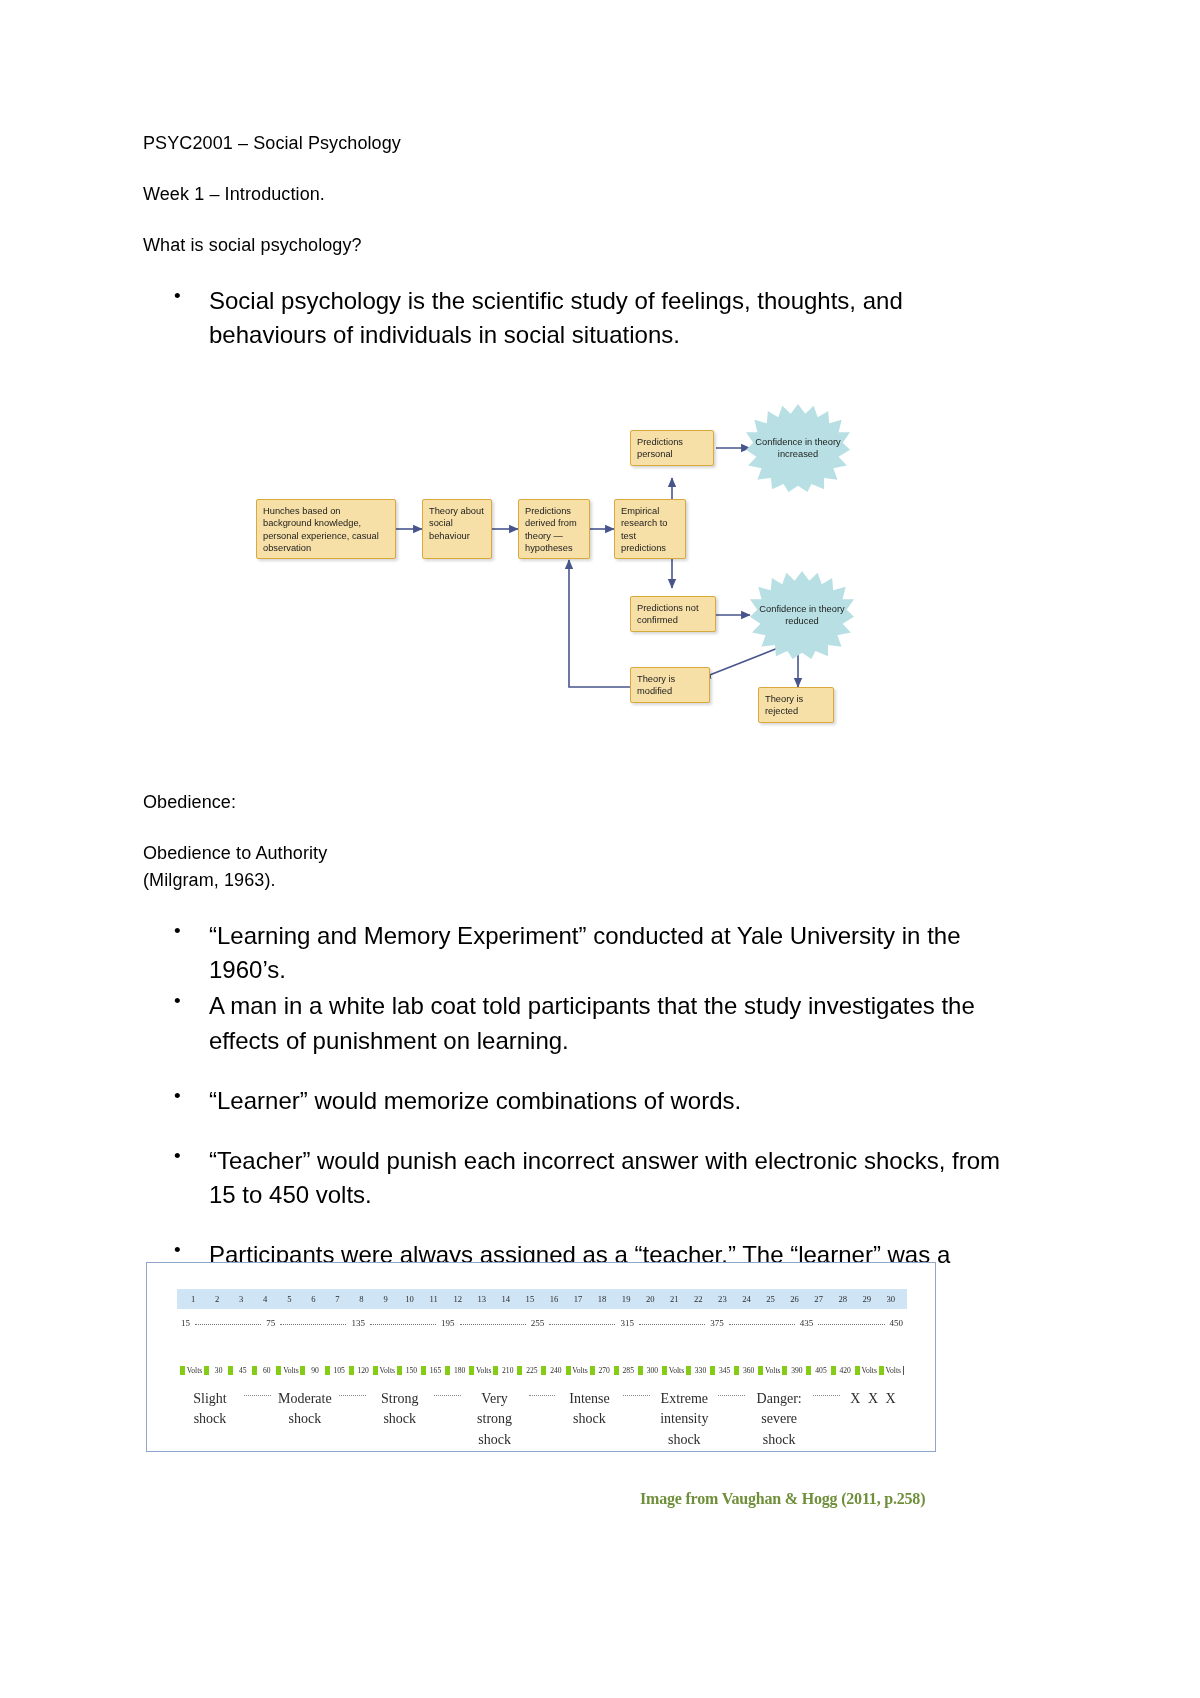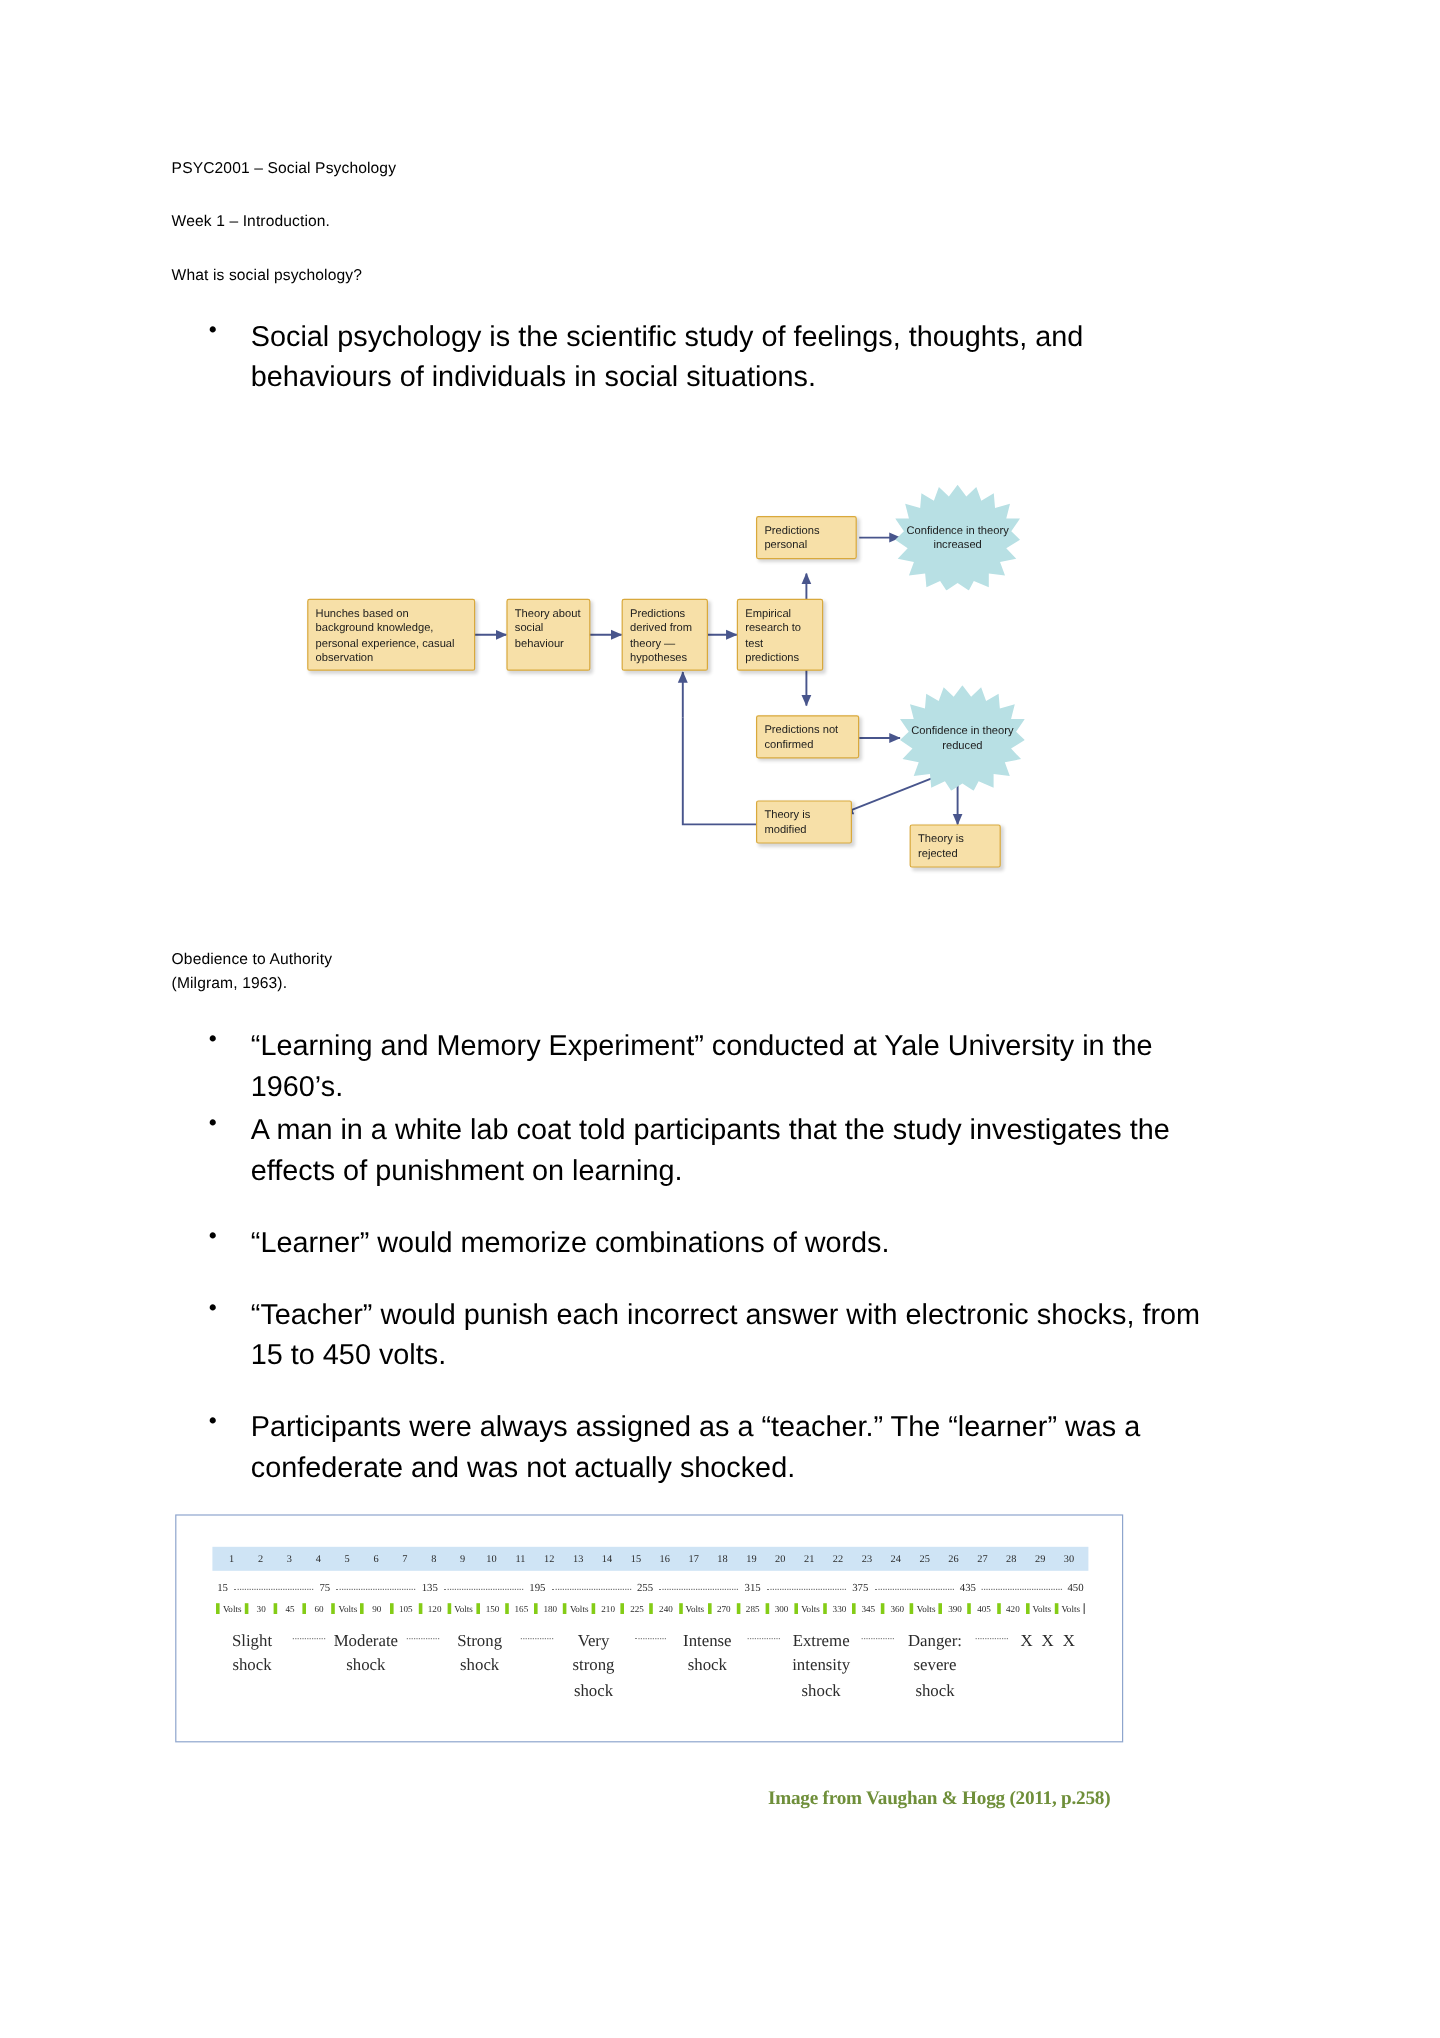--- a/index.html
+++ b/index.html
@@ -9,21 +9,21 @@
     font-family:"Liberation Sans", sans-serif;
     color:#000000;
     position:relative;
     overflow:hidden;
   }
   .page { position:absolute; inset:0; }
 
   
   .doc-text { position:absolute; left:143px; top:131px; width:880px; }
   .para {
-    font-size:13px;
+    font-size:18px;
     line-height:1.34;
     margin:0 0 27px 0;
     letter-spacing:0.1px;
   }
   .para.tight { margin-bottom:3px; }
   .bullets { margin:0; padding:0; list-style:none; }
   .bullet {
     position:relative;
     padding-left:66px;
     font-size:24px;
@@ -110,23 +110,24 @@
     margin-top:8px;
     padding:0 3px;
     box-sizing:border-box;
     font-size:7.6px;
     font-family:"Liberation Serif", serif;
     color:#2c2c2c;
   }
   .cellrow .cell {
     flex:1 1 0;
     text-align:center;
-    border-left:3px solid #84cc16;
+    border-left:5px solid #84cc16;
     padding:0 1px;
     white-space:nowrap;
+    margin-top:30px;
   }
   .cellrow .cell:last-child { border-right:1px solid #555; }
   .labelrow {
     display:flex; align-items:flex-start;
     margin-top:14px; padding:0 2px;
     box-sizing:border-box;
   }
   .labelrow .lbl {
     font-size:14px;
     font-family:"Liberation Serif", serif;
@@ -217,20 +218,21 @@
 
     <div class="burst" style="left:500px; top:173px;">
       <svg viewBox="0 0 100 100" preserveAspectRatio="none">
         <polygon points="50,0 57,11 65,2 69,15 79,8 80,22 92,18 89,32 100,32 93,44 100,52 89,60 97,70 84,73 88,86 75,84 75,97 63,91 59,100 50,93 41,100 36,91 25,97 24,84 11,86 15,73 2,70 10,60 0,52 7,44 0,32 11,32 8,18 20,22 21,8 31,15 35,2 43,11" fill="#b8e0e4"></polygon>
       </svg>
       <span>Confidence in theory reduced</span>
     </div>
   </div>
 
   <div class="doc-text" style="top:790px;">
+    <p class="para">Obedience:</p>
     <p class="para tight">Obedience to Authority</p>
     <p class="para">(Milgram, 1963).</p>
     <ul class="bullets">
       <li class="bullet nogap">“Learning and Memory Experiment” conducted at Yale University in the 1960’s.</li>
       <li class="bullet">A man in a white lab coat told participants that the study investigates the effects of punishment on learning.</li>
       <li class="bullet">“Learner” would memorize combinations of words.</li>
       <li class="bullet">“Teacher” would punish each incorrect answer with electronic shocks, from 15 to 450 volts.</li>
       <li class="bullet">Participants were always assigned as a “teacher.” The “learner” was a confederate and was not actually shocked.</li>
     </ul>
   </div>

